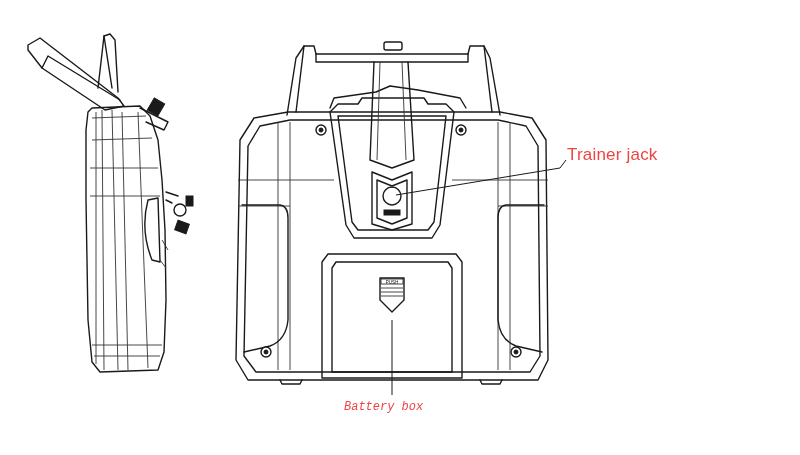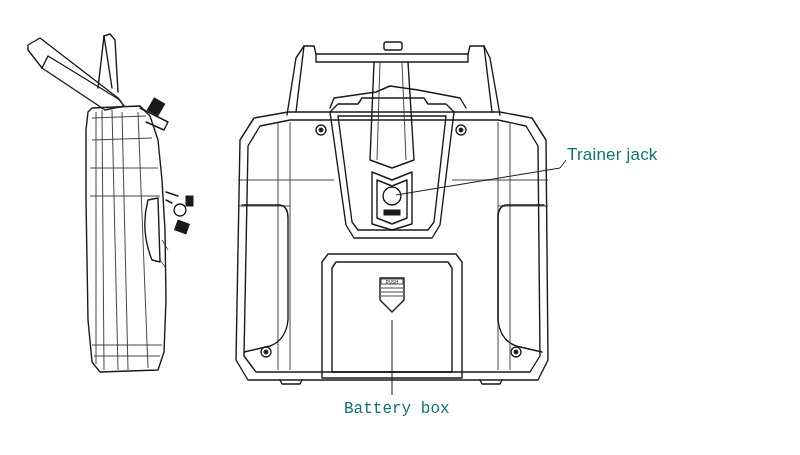--- a/index.html
+++ b/index.html
@@ -1,20 +1,20 @@
 <!DOCTYPE html>
 <html><head>
 <meta charset="utf-8">
 <style>
   html,body{margin:0;padding:0;background:#ffffff;}
   body{width:800px;height:455px;position:relative;overflow:hidden;}
   #stage{position:absolute;left:0;top:0;width:800px;height:455px;}
-  .lbl{position:absolute;color:#0f766e;white-space:nowrap;}
+  .lbl{position:absolute;color:#ef4444;white-space:nowrap;}
   .sans{font-family:"Liberation Sans","DejaVu Sans",sans-serif;font-size:17px;letter-spacing:0.2px;}
-  .mono{font-family:"Liberation Mono","DejaVu Sans Mono",monospace;font-size:16px;}
+  .mono{font-family:"Liberation Mono","DejaVu Sans Mono",monospace;font-size:12px;font-style:italic;}
   svg{position:absolute;left:0;top:0;}
   .ln{fill:none;stroke:#1a1a1a;stroke-width:1.4;stroke-linejoin:round;stroke-linecap:round;}
   .thin{fill:none;stroke:#333;stroke-width:0.9;}
   .dark{fill:#1a1a1a;stroke:#1a1a1a;}
   .wht{fill:#fff;stroke:#1a1a1a;stroke-width:1.4;}
 </style>
 </head>
 <body>
 
 <div id="stage">

